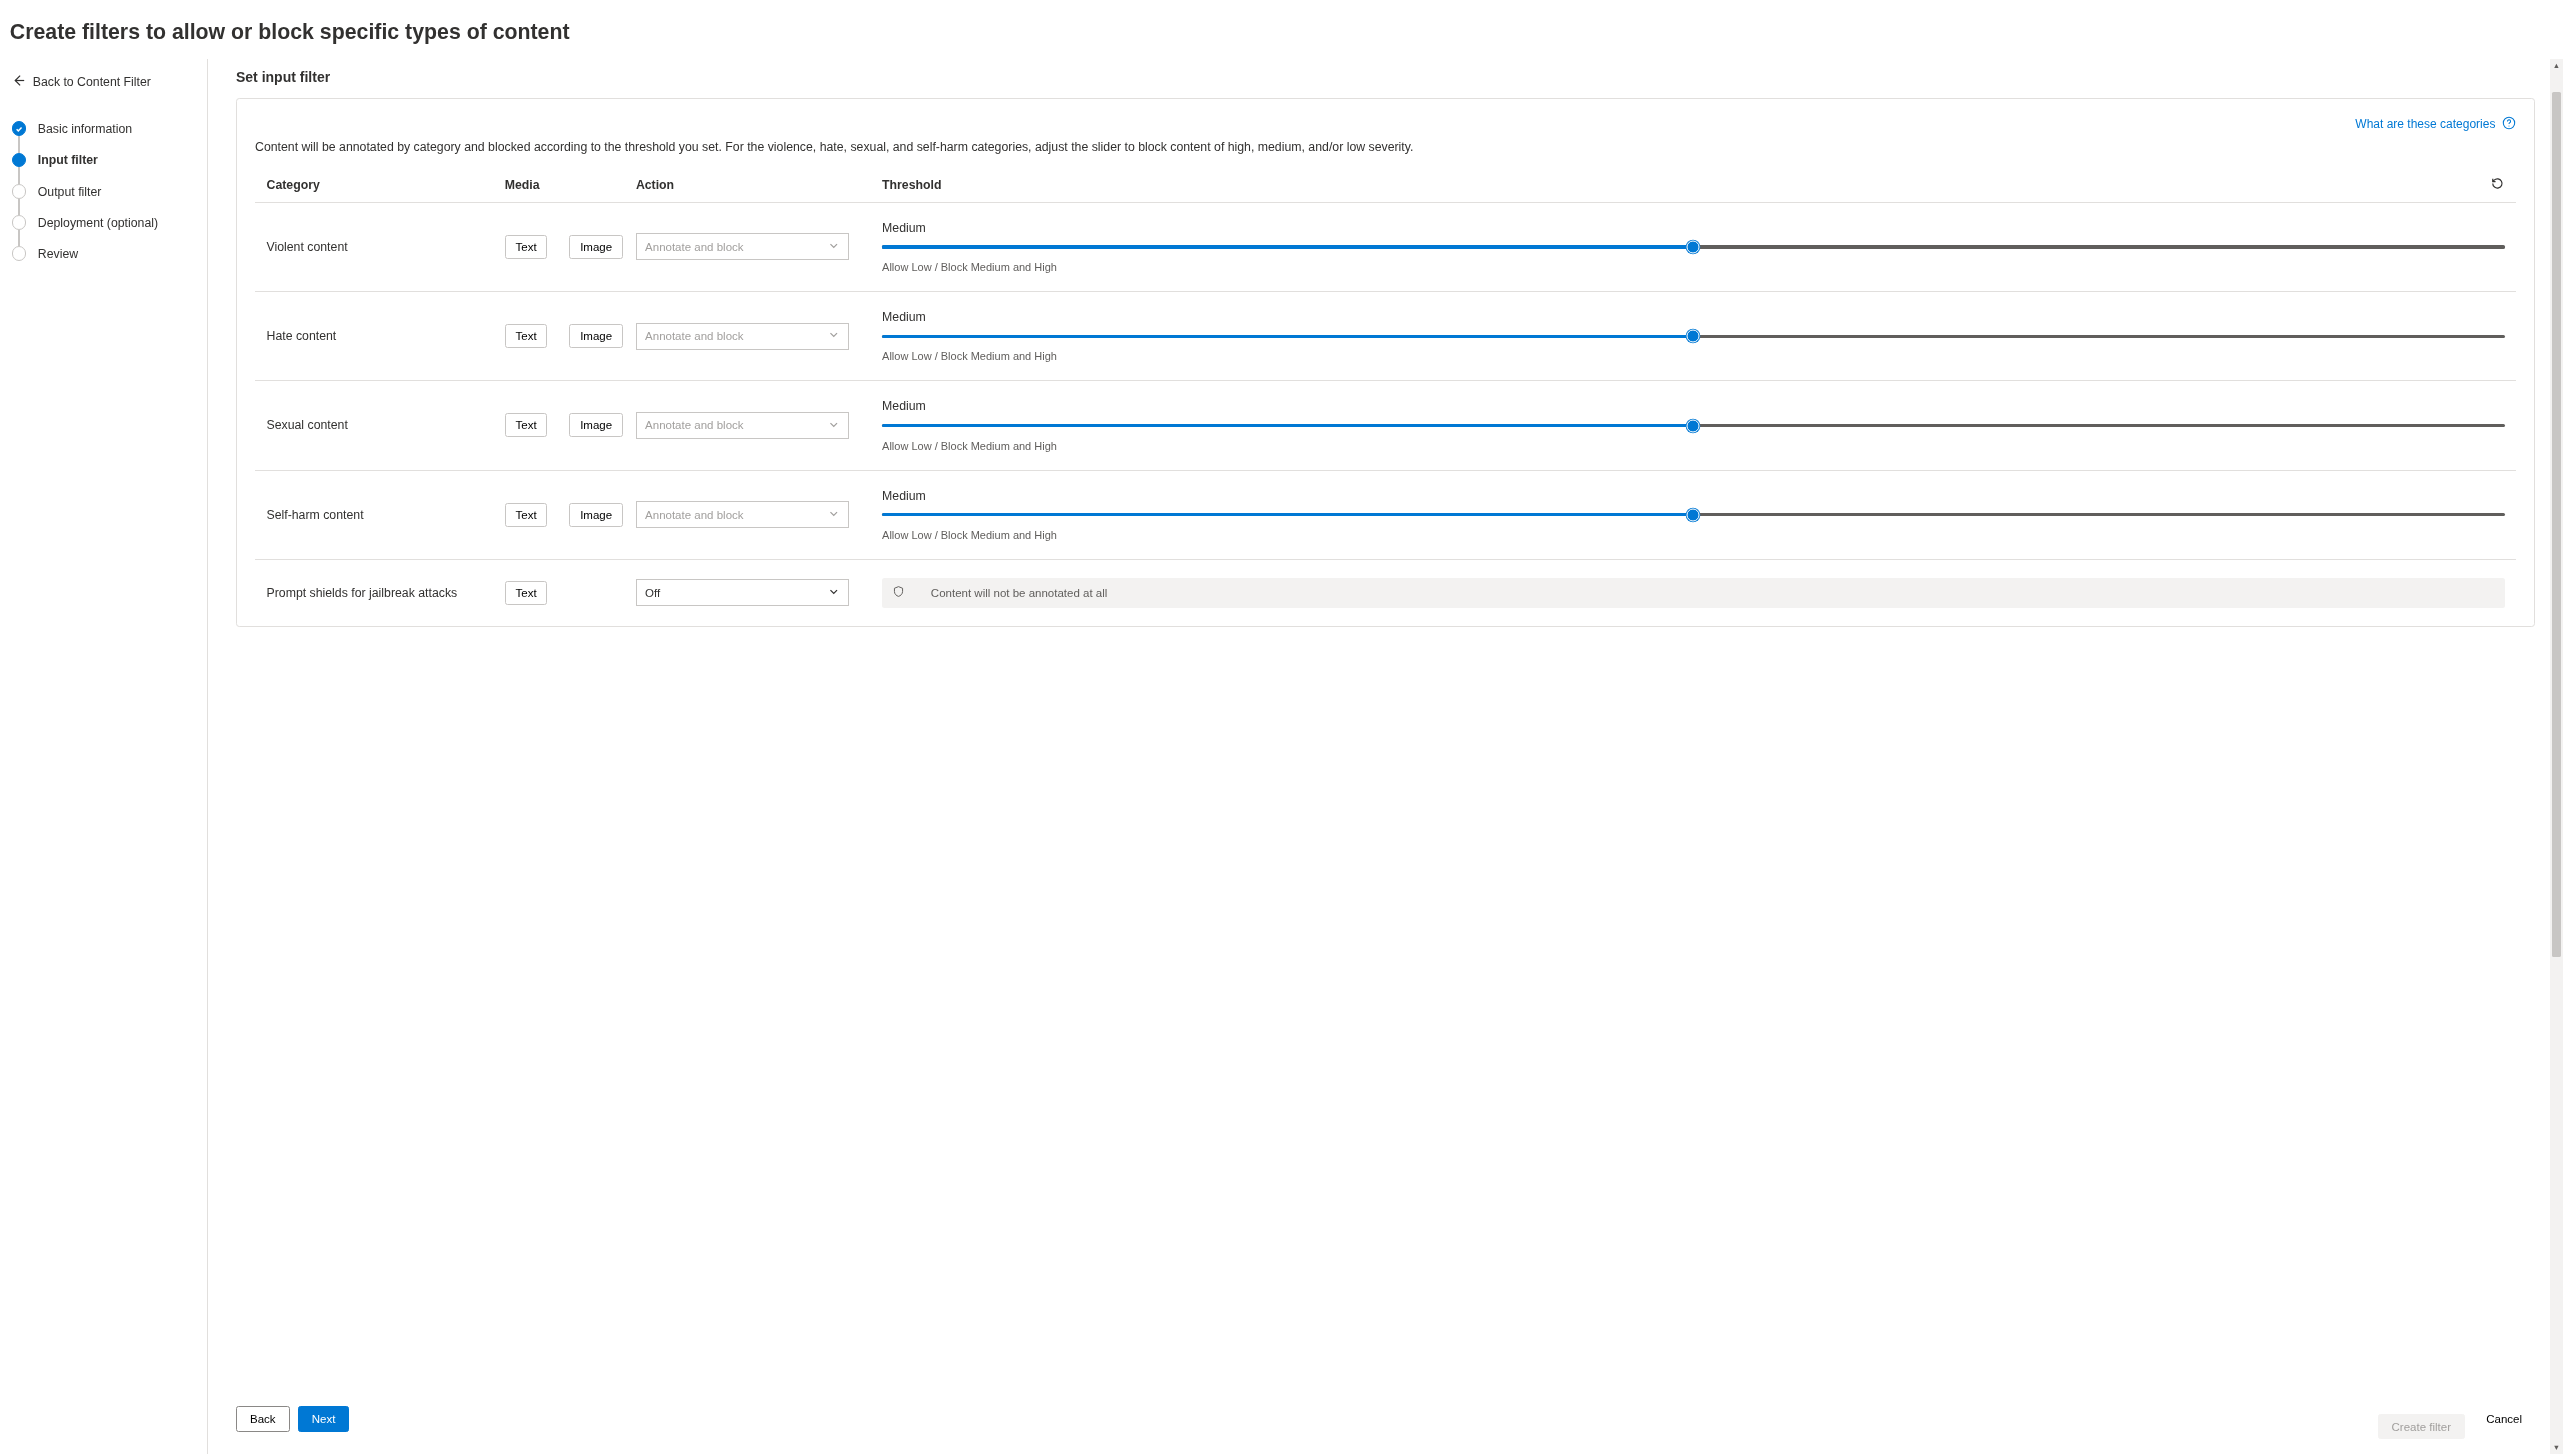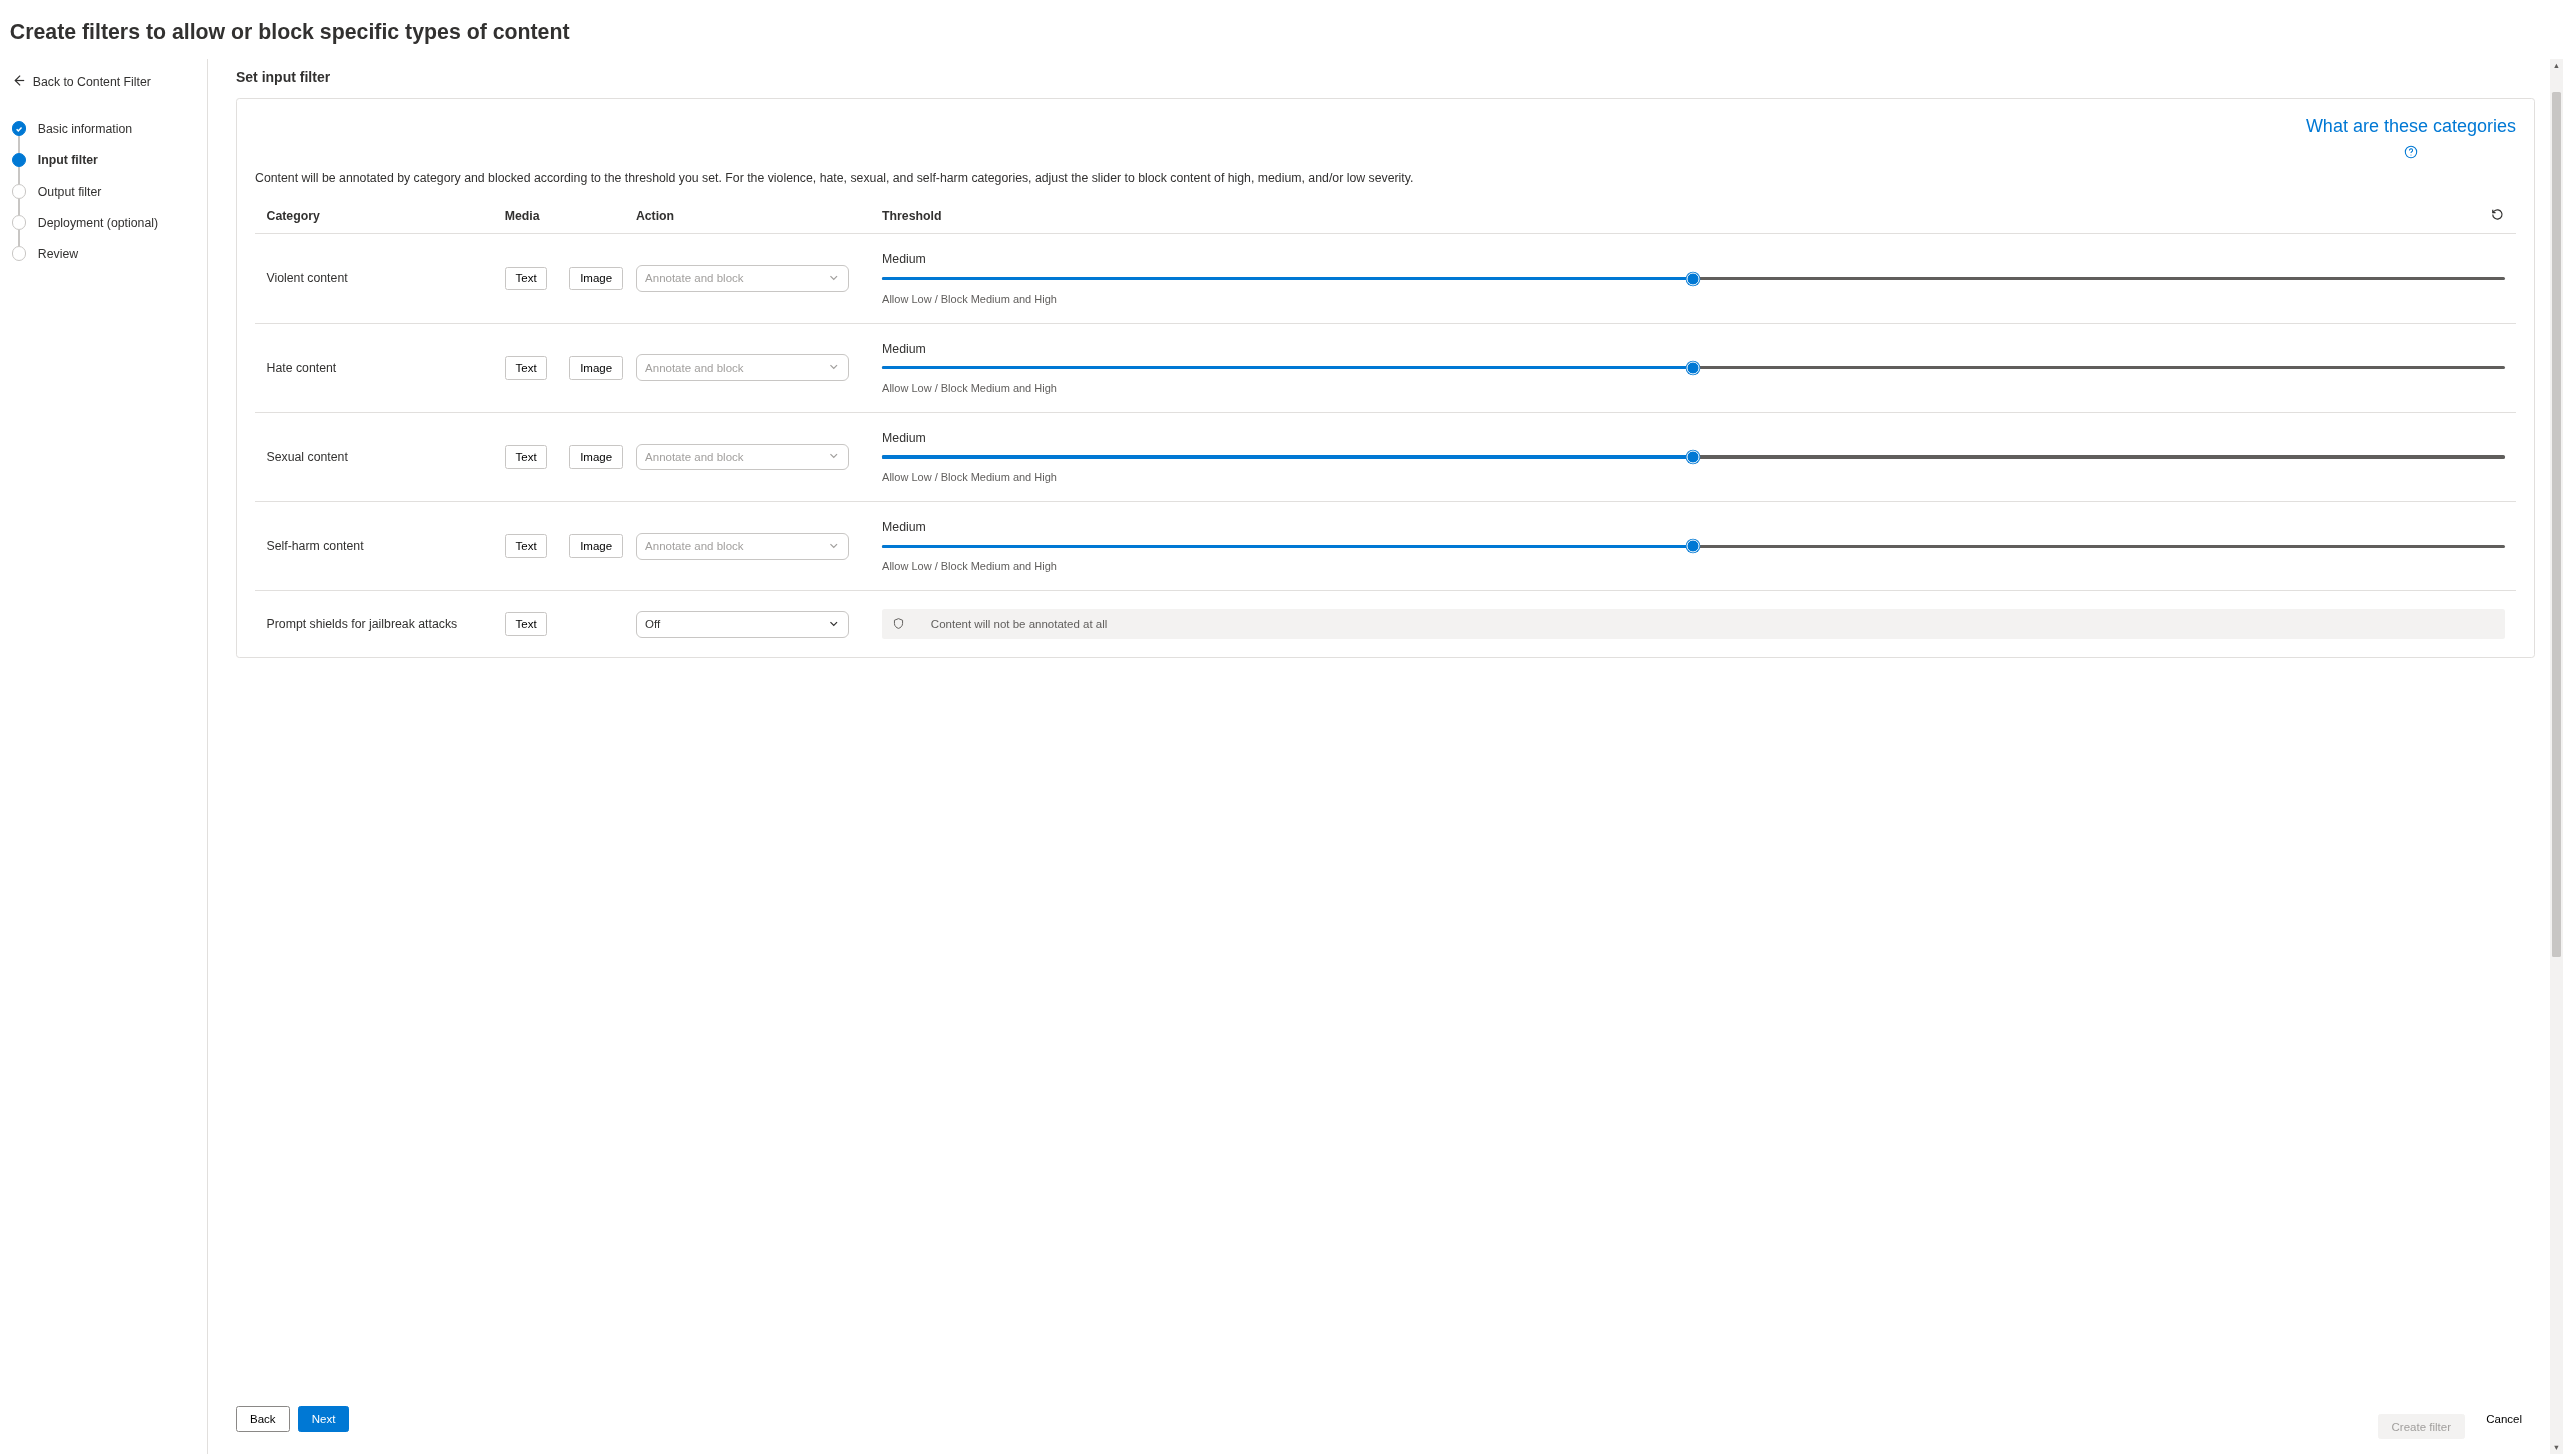--- a/index.html
+++ b/index.html
@@ -100,26 +100,25 @@
       border-radius: 3.3px;
       padding: 16.4px 18px 0 18px;
     }
     .help-link {
       text-align: right;
       margin-bottom: 4.9px;
     }
     .help-link a {
       color: #0078d4;
       text-decoration: none;
-      font-size: 18px;
+      font-size: 12px;
       display: inline-flex;
       align-items: center;
       gap: 6.6px;
       cursor: pointer;
-      flex-direction: column;
     }
     .description {
       font-size: 12.3px;
       line-height: 1.5;
       margin-bottom: 11.5px;
     }
     .table-header {
       display: grid;
       grid-template-columns: 230px 123px 238px 1fr 29.5px;
       gap: 8.2px;
@@ -150,21 +149,21 @@
       border-radius: 2.5px;
       font-size: 11.5px;
       cursor: pointer;
       font-family: inherit;
     }
     .action-select {
       display: flex;
       align-items: center;
       justify-content: space-between;
       border: 0.8px solid #c8c6c4;
-      border-radius: 6px;
+      border-radius: 0;
       padding: 5.7px 8.2px;
       width: 213px;
       cursor: pointer;
       background: #fff;
     }
     .action-select.disabled {
       color: #a19f9d;
       cursor: default;
     }
     .chevron svg { width: 11.5px; height: 11.5px; }

